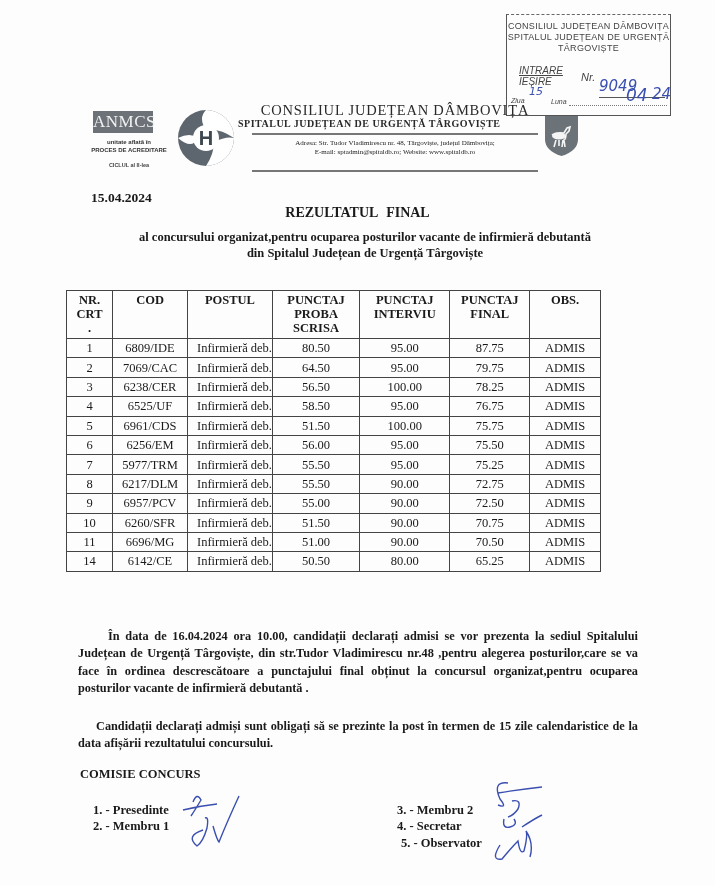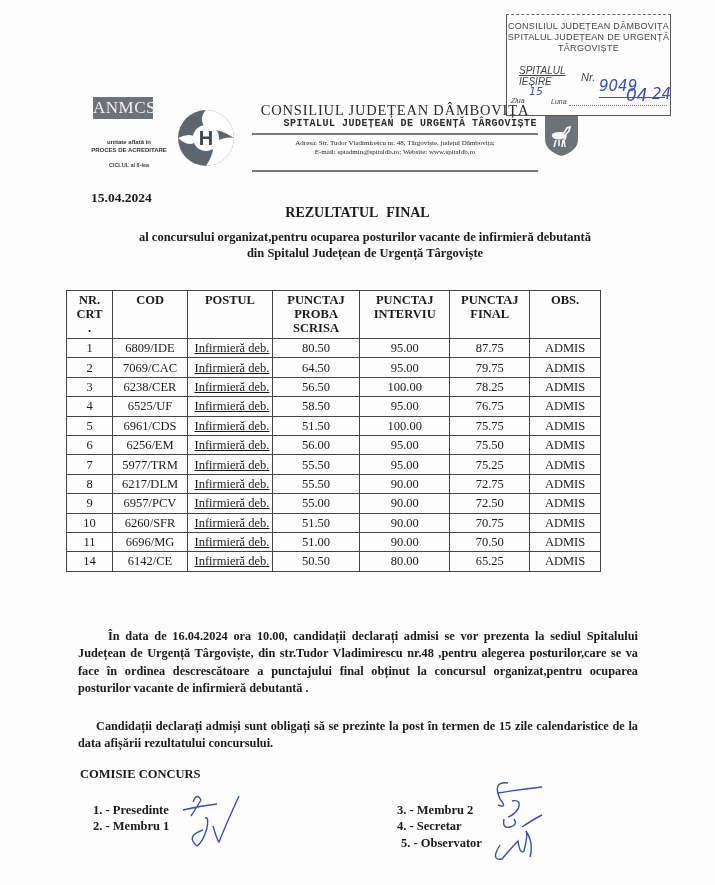--- a/index.html
+++ b/index.html
@@ -15,53 +15,53 @@
   .stamp .nr { position:absolute; left:74px; top:56px; font-size:11px; font-style:italic; }
   .stamp .nrval { position:absolute; left:92px; top:60px; width:66px; border-bottom:1px solid #555;
                   font-family:"DejaVu Sans", sans-serif; font-style:italic; font-size:15px; color:#3a4fb0; text-align:left; line-height:22px; }
   .stamp .ziua { position:absolute; left:4px; top:82px; font-size:7px; font-style:italic; }
   .stamp .zval { position:absolute; left:22px; top:70px; font-family:"DejaVu Sans", sans-serif; font-style:italic; font-size:11px; color:#3a4fb0; }
   .stamp .luna { position:absolute; left:44px; top:83px; font-size:7px; font-style:italic; }
   .stamp .lval { position:absolute; left:82px; top:70px; font-family:"DejaVu Sans", sans-serif; font-style:italic; font-size:17px; color:#3a4fb0;margin-left:37px; }
   .stamp .yval { position:absolute; left:145px; top:70px; font-family:"DejaVu Sans", sans-serif; font-style:italic; font-size:15px; color:#3a4fb0; }
   .stamp .dots { position:absolute; left:62px; top:90px; width:98px; border-bottom:1px dotted #777; }
   
-  .anmcs-box { left:93px; top:97px; width:60px; height:22px; background:#6c7278; color:#f2f2f2;
+  .anmcs-box { left:93px; top:111px; width:60px; height:22px; background:#6c7278; color:#f2f2f2;
                font-size:17px; text-align:left; line-height:22px; letter-spacing:0.5px; }
   .anmcs-txt { left:80px; top:138px; width:98px; text-align:center; font-family:"Liberation Sans", sans-serif;
                font-size:6px; color:#333; line-height:8px; font-weight:bold; }
   .anmcs-cycle { left:80px; top:162px; width:98px; text-align:center; font-family:"Liberation Sans", sans-serif; font-size:5.5px; color:#444; font-weight:bold; }
   .hlogo { left:176px; top:108px; width:60px; height:60px; }
   .h-title1 { left:250px; top:102px; width:290px; text-align:center; font-size:14.5px; letter-spacing:0.8px; color:#2a2a2a; }
-  .h-title2 { left:247px; top:118px; width:290px; text-align:right; font-size:10px; font-weight:bold; letter-spacing:0.5px; color:#2a2a2a;font-family:Liberation Mono, monospace; }
+  .h-title2 { left:238px; top:118px; width:290px; text-align:left; font-size:10px; font-weight:bold; letter-spacing:0.5px; color:#2a2a2a; }
   .rule { background:#777; height:2px; }
   .addr { left:250px; top:139px; width:290px; text-align:center; font-size:7px; line-height:9px; color:#222; }
   .crest { left:544px; top:115px; width:35px; height:42px; }
   .date { left:91px; top:190px; font-weight:bold; font-size:13.5px; }
   .title { left:0; top:205px; width:715px; text-align:center; font-weight:bold; font-size:14px; word-spacing:5px; }
   .subtitle { left:60px; top:229px; width:610px; text-align:center; font-weight:bold; font-size:12.5px; line-height:16px; }
   table.res { position:absolute; left:66px; top:290px; width:535px; border-collapse:collapse; font-size:12.5px; }
   table.res th, table.res td { border:1px solid #444; text-align:center; padding:0; }
   table.res th { font-weight:bold; vertical-align:top; line-height:14px; padding-top:2px; height:45px; }
   table.res td { height:18.4px; line-height:18px; }
-  table.res td.pos { text-align:center; padding-left:4px;text-decoration:underline; }
+  table.res td.pos { text-align:right; padding-left:4px; }
   .para { left:78px; width:560px; font-weight:bold; font-size:12.3px; line-height:17.3px; text-align:justify; }
   .comm { left:80px; top:767px; font-weight:bold; font-size:12.5px; }
   .mem { font-weight:bold; font-size:12.5px; }
   .sig { position:absolute; }
 </style>
 </head>
 <body>
 
 <div class="abs stamp">
   <div class="l" style="margin-top:6px">CONSILIUL JUDEȚEAN DÂMBOVIȚA</div>
   <div class="l">SPITALUL JUDEȚEAN DE URGENȚĂ</div>
   <div class="l">TÂRGOVIȘTE</div>
   <div class="reg">
-    <div class="u">SPITALUL</div>
+    <div class="u">INTRARE</div>
     <div>IEȘIRE</div>
   </div>
   <span class="nr">Nr.</span>
   <span class="nrval">9049</span>
   <span class="ziua">Ziua</span>
   <span class="zval">15</span>
   <span class="luna">Luna</span>
   <span class="lval">04</span>
   <span class="yval">24</span>
   <span class="dots"></span>

